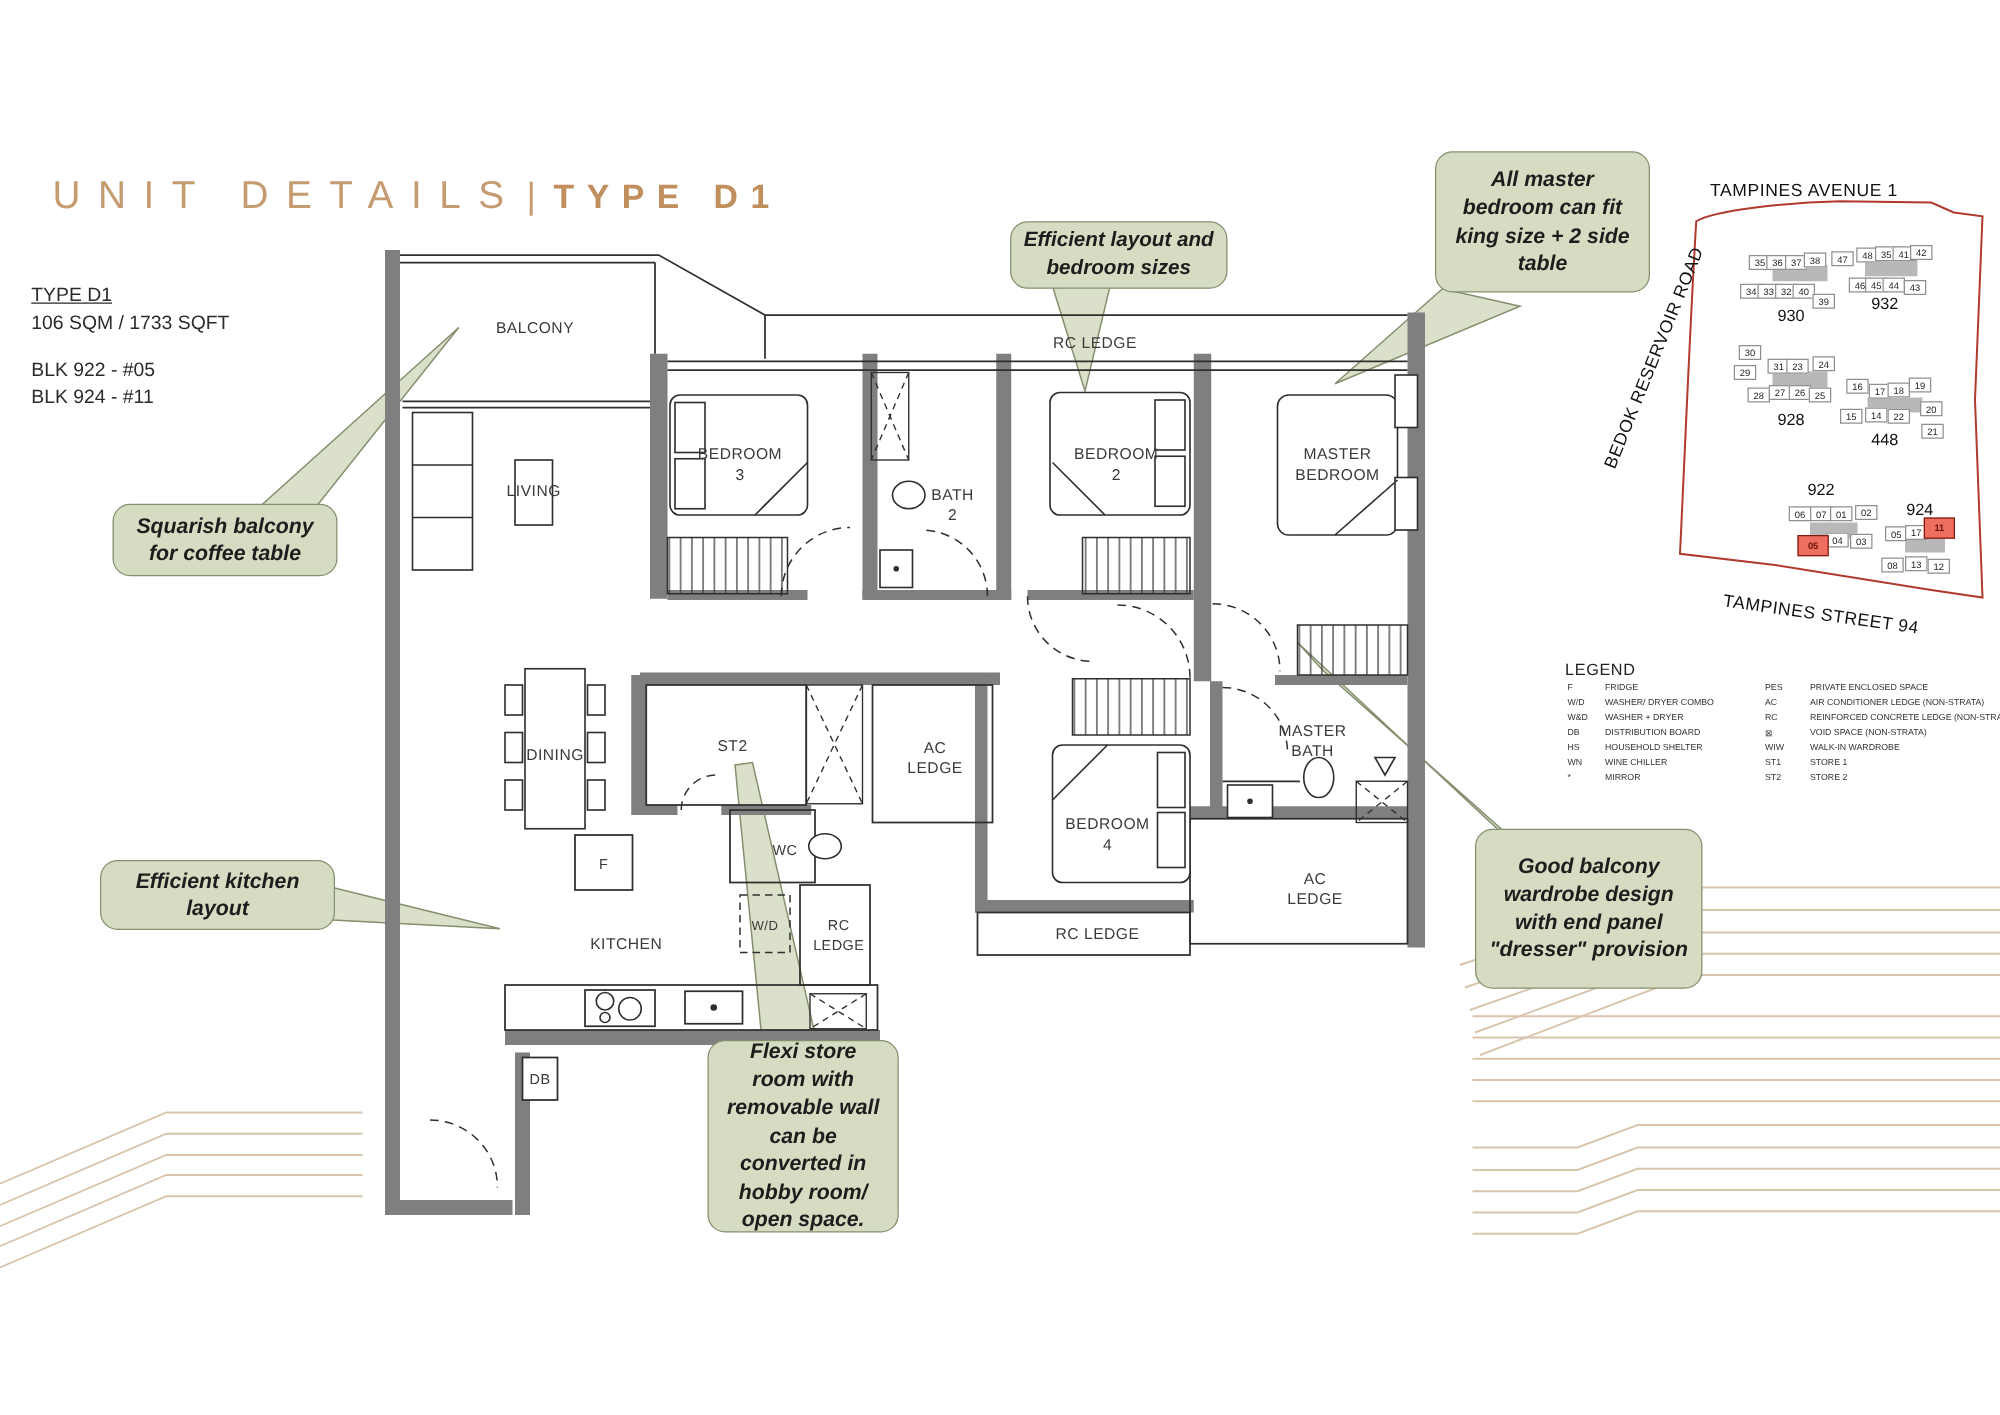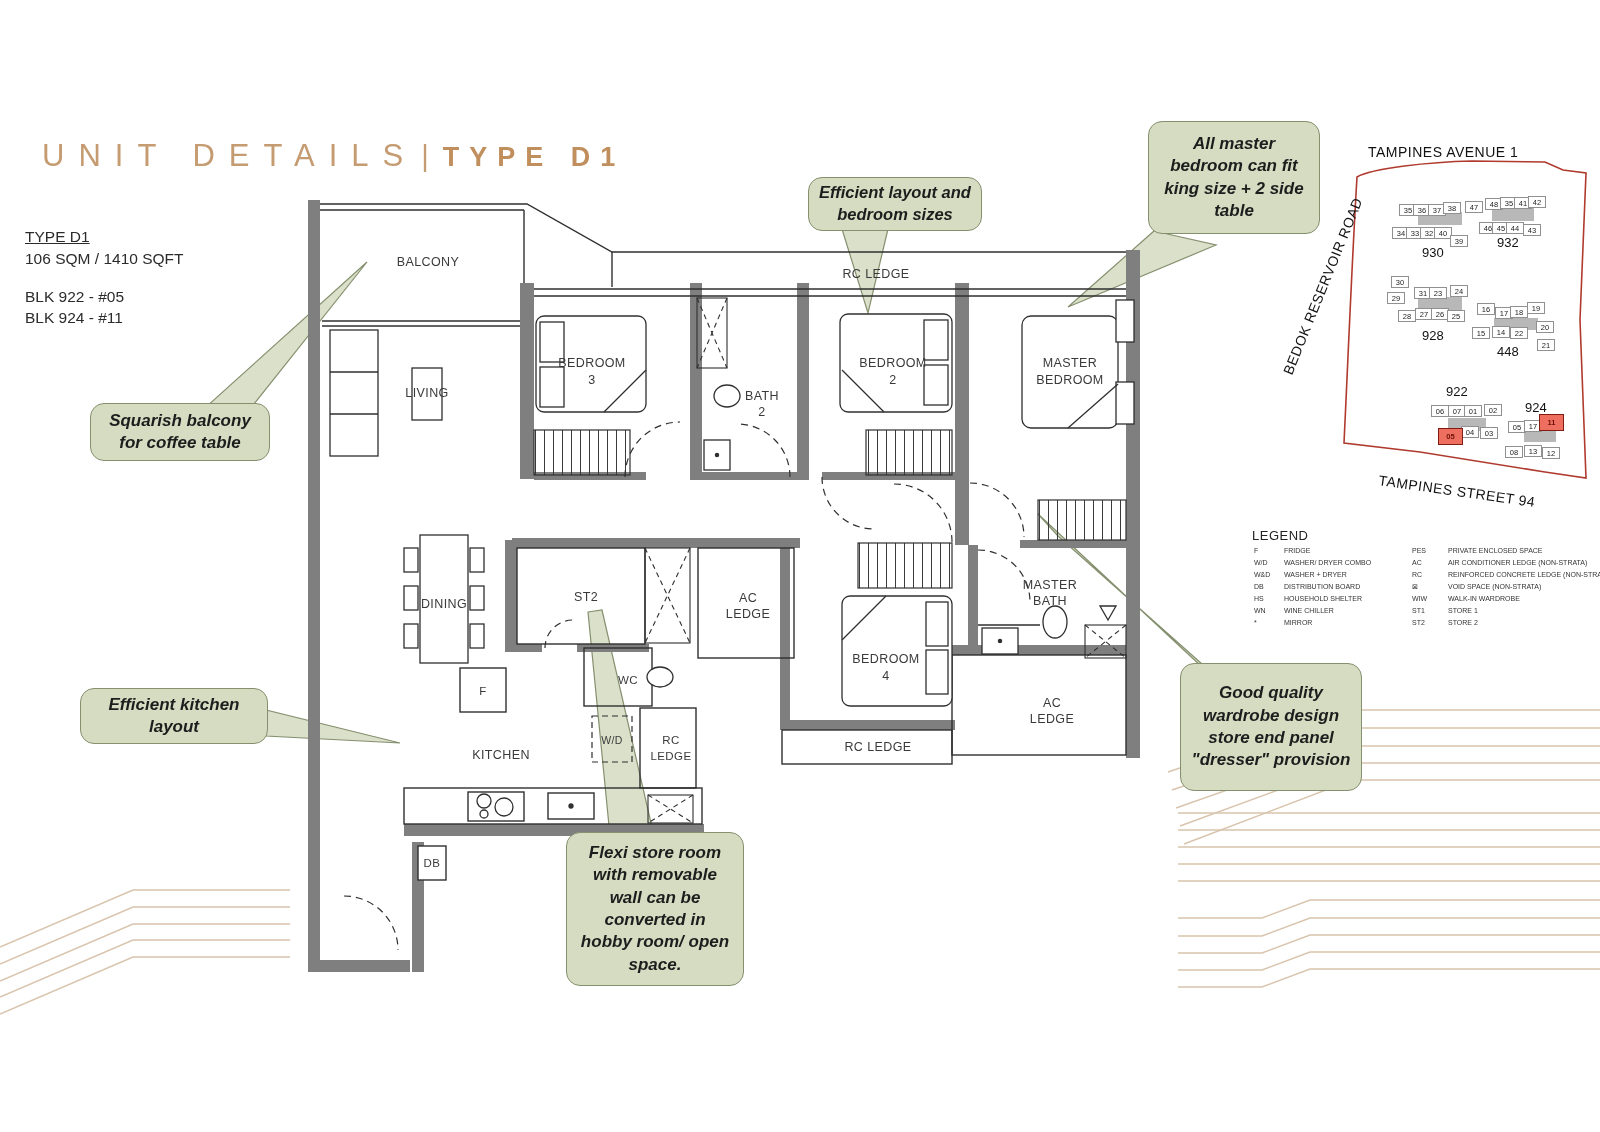--- a/index.html
+++ b/index.html
@@ -264,31 +264,31 @@
     <rect x="1524" y="430" width="32" height="12"></rect>
   </g>
 </svg>
 
 <div id="page-title">
   <span class="t-main">UNIT DETAILS</span><span class="t-sep">|</span><span class="t-type">TYPE D1</span>
 </div>
 
 <div id="unit-info">
   <div class="u-type">TYPE D1</div>
-  <div class="u-area">106 SQM / 1410 SQFT</div>
+  <div class="u-area">106 SQM / 1733 SQFT</div>
   <div class="u-blk1">BLK 922 - #05</div>
   <div class="u-blk2">BLK 924 - #11</div>
 </div>
 
 <div class="callout" style="left:90px;top:403px;width:180px;height:58px;font-size:17px">Squarish balcony for coffee table</div>
 <div class="callout" style="left:80px;top:688px;width:188px;height:56px;font-size:17px">Efficient kitchen layout</div>
 <div class="callout" style="left:808px;top:177px;width:174px;height:54px;font-size:16.5px">Efficient layout and bedroom sizes</div>
 <div class="callout" style="left:1148px;top:121px;width:172px;height:113px;font-size:17px">All master bedroom can fit king size + 2 side table</div>
-<div class="callout" style="left:566px;top:832px;width:178px;height:154px;font-size:17px">Flexi store room with removable wall can be converted in hobby room/ open space.</div>
-<div class="callout" style="left:1180px;top:663px;width:182px;height:128px;font-size:17px">Good quality wardrobe design store end panel "dresser" provision</div>
+<div class="callout" style="left:566px;top:832px;width:153px;height:154px;font-size:17px">Flexi store room with removable wall can be converted in hobby room/ open space.</div>
+<div class="callout" style="left:1180px;top:663px;width:182px;height:128px;font-size:17px">Good balcony wardrobe design with end panel "dresser" provision</div>
 
 <div class="map-street" style="left:1368px;top:144px">TAMPINES AVENUE 1</div>
 <div class="map-street" style="left:1228px;top:278px;transform:rotate(-68deg);transform-origin:center">BEDOK RESERVOIR ROAD</div>
 <div class="map-street" style="left:1378px;top:483px;transform:rotate(8deg)">TAMPINES STREET 94</div>
 
 <div class="blocklabel" style="left:1422px;top:245px">930</div>
 <div class="cell" style="left:1399px;top:204px">35</div>
 <div class="cell" style="left:1413px;top:204px">36</div>
 <div class="cell" style="left:1428px;top:204px">37</div>
 <div class="cell" style="left:1443px;top:202px">38</div>

